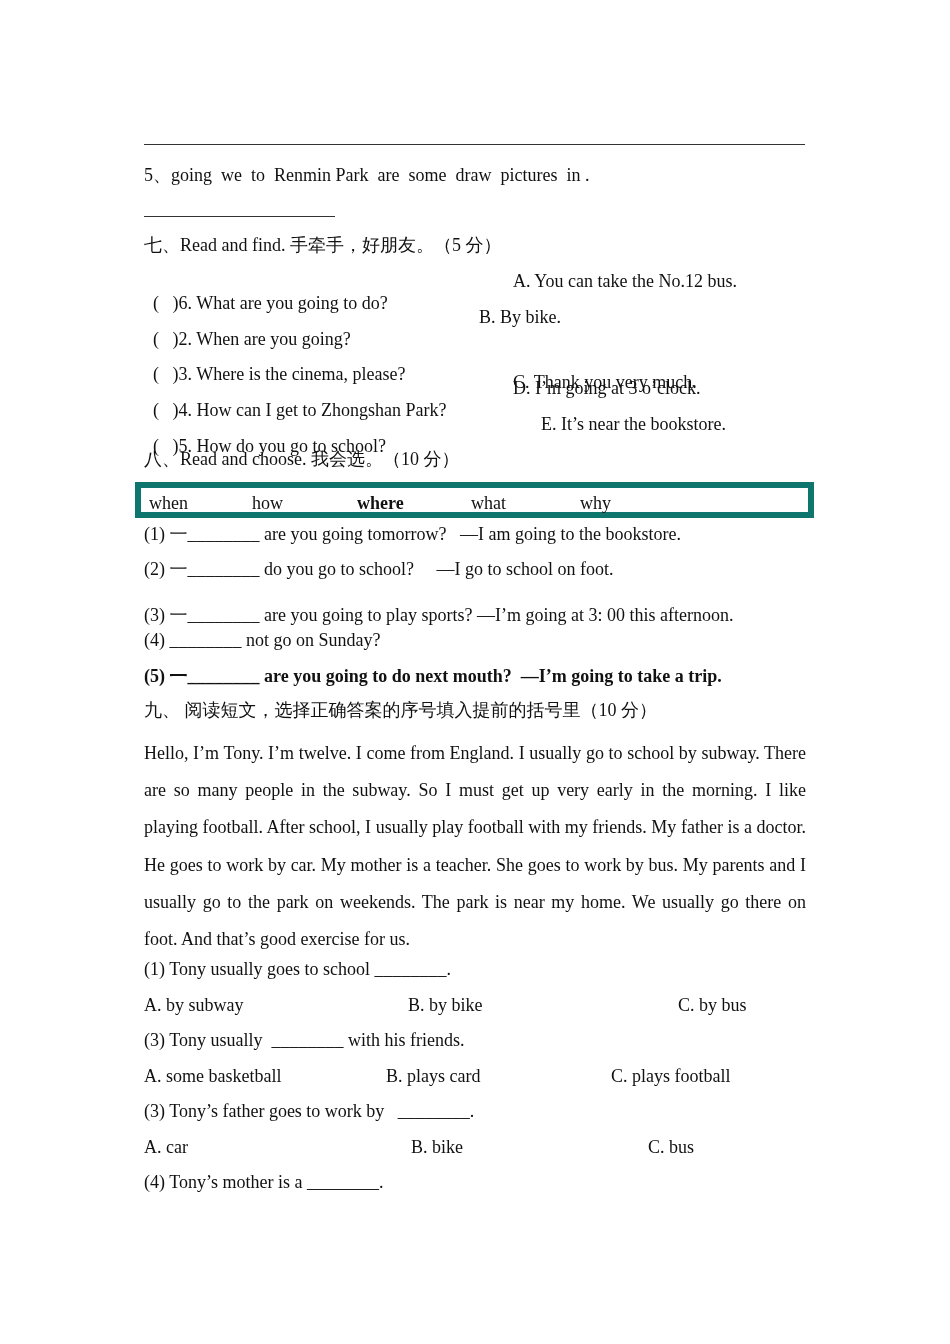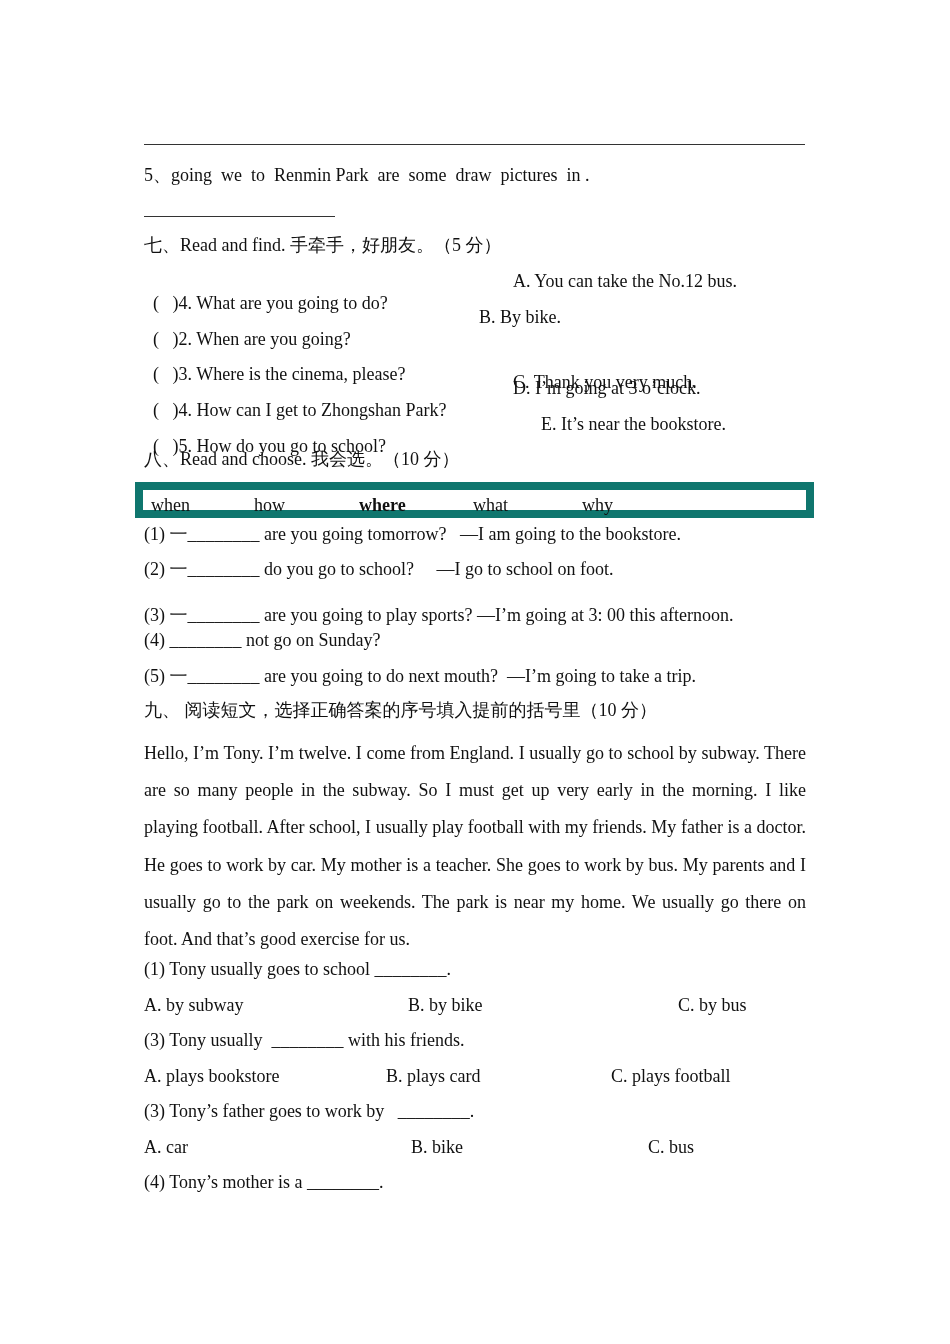--- a/index.html
+++ b/index.html
@@ -1,36 +1,36 @@
 <!DOCTYPE html>
 <html><head>
 <meta charset="utf-8">
 <style>
   html, body { margin: 0; padding: 0; background: #ffffff; }
   body { width: 950px; height: 1344px; position: relative; overflow: hidden;
          font-family: "Liberation Serif", "DejaVu Serif", serif; color: #111; font-size: 18px; }
   .abs { position: absolute; white-space: pre; line-height: 22px; }
   .hr-top { position: absolute; left: 144px; top: 144px; width: 661px; height: 0; border-top: 1.5px solid #333; }
   .hr-short { position: absolute; left: 144px; top: 216px; width: 191px; height: 0; border-top: 1.5px solid #333; }
-  .wordbox { position: absolute; left: 135px; top: 482px; width: 679px; height: 36px; border: 8px solid #0f766e; box-sizing: border-box; }
+  .wordbox { position: absolute; left: 135px; top: 482px; width: 679px; height: 36px; border: 6px solid #0f766e; box-sizing: border-box; }
   .wordbox span { position: absolute; top: 4px; line-height: 22px; white-space: pre; }
   .para { position: absolute; left: 144px; top: 735px; width: 662px; line-height: 37.2px; text-align: justify; text-align-last: left; }
 </style>
 </head>
 <body>
 
 <div class="hr-top"></div>
 
 <div class="abs" style="left:144px; top:164px;">5、going  we  to  Renmin Park  are  some  draw  pictures  in .</div>
 <div class="hr-short"></div>
 
 <div class="abs" style="left:144px; top:234px;">七、Read and find. 手牵手，好朋友。（5 分）</div>
 
 <div class="abs" style="left:144px; top:270px;">
-  <span>(   )</span><span>4. What are you going to do?</span>
+  <span>(   )</span><span>6. What are you going to do?</span>
 </div>
 <div class="abs" style="left:513px; top:270px;">A. You can take the No.12 bus.</div>
 
 <div class="abs" style="left:144px; top:306px;">
   <span>(   )</span><span>2. When are you going?</span>
 </div>
 <div class="abs" style="left:479px; top:306px;">B. By bike.</div>
 
 <div class="abs" style="left:144px; top:341px;">
   <span>(   )</span><span>3. Where is the cinema, please?</span>
@@ -54,33 +54,33 @@
   <span style="left:111px;">how</span>
   <span style="left:216px;font-weight:bold;">where</span>
   <span style="left:330px;">what</span>
   <span style="left:439px;">why</span>
 </div>
 
 <div class="abs" style="left:144px; top:523px;">(1) 一________ are you going tomorrow?   —I am going to the bookstore.</div>
 <div class="abs" style="left:144px; top:558px;">(2) 一________ do you go to school?     —I go to school on foot.</div>
 <div class="abs" style="left:144px; top:594px;margin-top:10px;">(3) 一________ are you going to play sports? —I’m going at 3: 00 this afternoon.</div>
 <div class="abs" style="left:144px; top:629px;">(4) ________ not go on Sunday?</div>
-<div class="abs" style="left:144px; top:665px;">(5) 一________ are you going to do next mouth?  —I’m going to take a trip.</div>
+<div class="abs" style="left:144px; top:665px;font-weight:bold;">(5) 一________ are you going to do next mouth?  —I’m going to take a trip.</div>
 
 <div class="abs" style="left:144px; top:699px;">九、 阅读短文，选择正确答案的序号填入提前的括号里（10 分）</div>
 
 <div class="para">Hello, I’m Tony. I’m twelve. I come from England. I usually go to school by subway. There are so many people in the subway. So I must get up very early in the morning. I like playing football. After school, I usually play football with my friends. My father is a doctor. He goes to work by car. My mother is a teacher. She goes to work by bus. My parents and I usually go to the park on weekends. The park is near my home. We usually go there on foot. And that’s good exercise for us.</div>
 
 <div class="abs" style="left:144px; top:958px;">(1) Tony usually goes to school ________.</div>
 <div class="abs" style="left:144px; top:994px;">A. by subway</div>
 <div class="abs" style="left:408px; top:994px;">B. by bike</div>
 <div class="abs" style="left:678px; top:994px;">C. by bus</div>
 
 <div class="abs" style="left:144px; top:1029px;">(3) Tony usually  ________ with his friends.</div>
-<div class="abs" style="left:144px; top:1065px;">A. plays bookstore</div>
+<div class="abs" style="left:144px; top:1065px;">A. some basketball</div>
 <div class="abs" style="left:386px; top:1065px;">B. plays card</div>
 <div class="abs" style="left:611px; top:1065px;">C. plays football</div>
 
 <div class="abs" style="left:144px; top:1100px;">(3) Tony’s father goes to work by   ________.</div>
 <div class="abs" style="left:144px; top:1136px;">A. car</div>
 <div class="abs" style="left:411px; top:1136px;">B. bike</div>
 <div class="abs" style="left:648px; top:1136px;">C. bus</div>
 
 <div class="abs" style="left:144px; top:1171px;">(4) Tony’s mother is a ________.</div>
 

